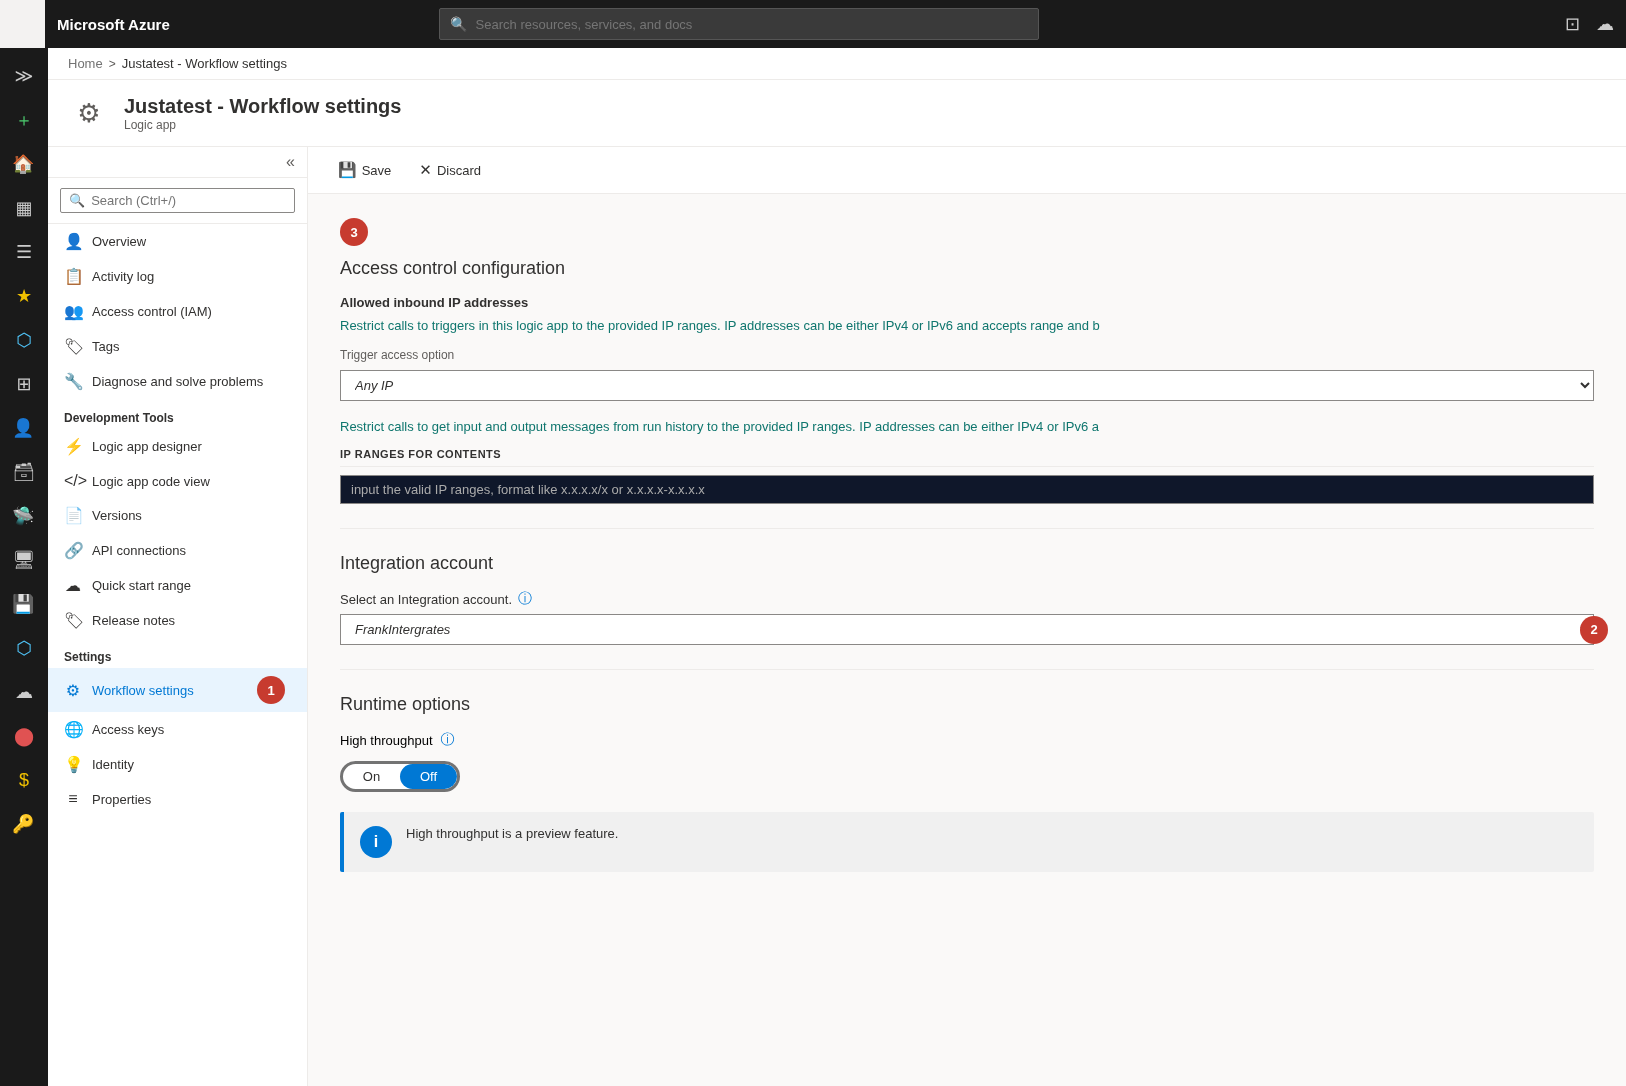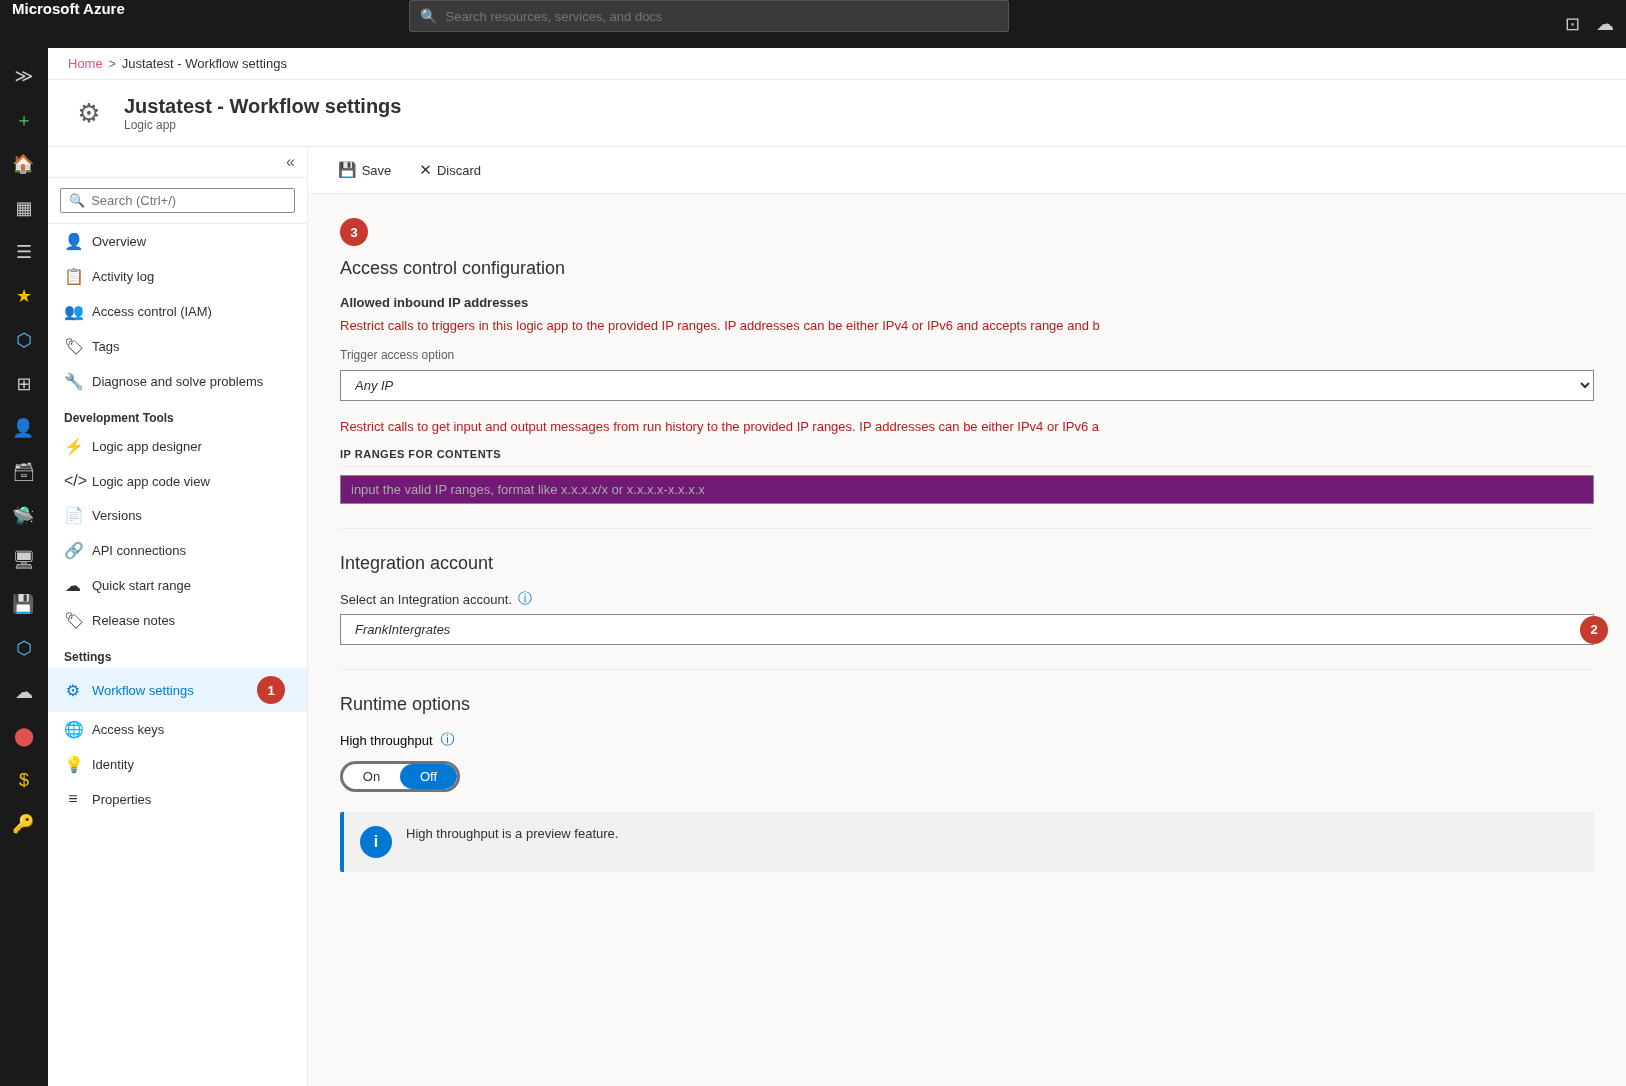--- a/index.html
+++ b/index.html
@@ -3,23 +3,25 @@
   <meta charset="utf-8">
   <style>
     * { box-sizing: border-box; margin: 0; padding: 0; }
     body { font-family: 'Segoe UI', Arial, sans-serif; font-size: 13px; background: #f3f2f1; display: flex; flex-direction: column; height: 1086px; width: 1626px; overflow: hidden; }
 
     
     .top-nav {
       background: #1a1a1a;
       height: 48px;
       display: flex;
+      align-items: center;
       padding: 0 12px;
       gap: 13px;
       flex-shrink: 0;
+      margin-left: 45px;
     }
     .top-nav-brand {
       color: white;
       font-size: 15px;
       font-weight: 600;
       white-space: nowrap;
     }
     .top-nav-search {
       flex: 1;
       max-width: 600px;
@@ -80,21 +82,21 @@
     
     .breadcrumb-bar {
       background: #fff;
       padding: 8px 20px;
       display: flex;
       align-items: center;
       gap: 6px;
       border-bottom: 1px solid #edebe9;
       flex-shrink: 0;
     }
-    .breadcrumb-link { color: #ec4899; cursor: pointer; font-size: 13px; }
+    .breadcrumb-link { color: #737373; cursor: pointer; font-size: 13px; }
     .breadcrumb-sep { color: #605e5c; font-size: 12px; }
     .breadcrumb-current { color: #323130; font-size: 13px; }
 
     
     .page-header {
       background: #fff;
       padding: 12px 20px 0 20px;
       border-bottom: 1px solid #edebe9;
       flex-shrink: 0;
     }
@@ -222,39 +224,39 @@
       border-radius: 50%;
       background: #c73b2f;
       color: white;
       font-size: 13px;
       font-weight: 600;
       margin-right: 6px;
     }
 
     .section-title { font-size: 18px; font-weight: 400; color: #323130; margin-bottom: 16px; }
     .section-sub { font-size: 13px; color: #323130; margin-bottom: 6px; font-weight: 600; }
-    .section-desc { font-size: 13px; color: #b91c1c; margin-bottom: 12px; line-height: 1.5; }
+    .section-desc { font-size: 13px; color: #0f766e; margin-bottom: 12px; line-height: 1.5; }
 
     .form-label { font-size: 12px; color: #605e5c; margin-bottom: 8px; }
     .form-select {
       width: 100%;
       padding: 6px 10px;
       border: 1px solid #8a8886;
       background: #fff;
       font-size: 13px;
       color: #323130;
       outline: none;
       cursor: pointer;
       font-style: italic;
     }
     .form-input {
       width: 100%;
       padding: 6px 10px;
       border: 1px solid #8a8886;
-      background: #701a75;
+      background: #0f172a;
       font-size: 13px;
       color: #aaa;
       outline: none;
     }
     .form-input::placeholder { color: #aaa; }
 
     .ip-ranges-label {
       font-size: 11px;
       font-weight: 700;
       color: #323130;

